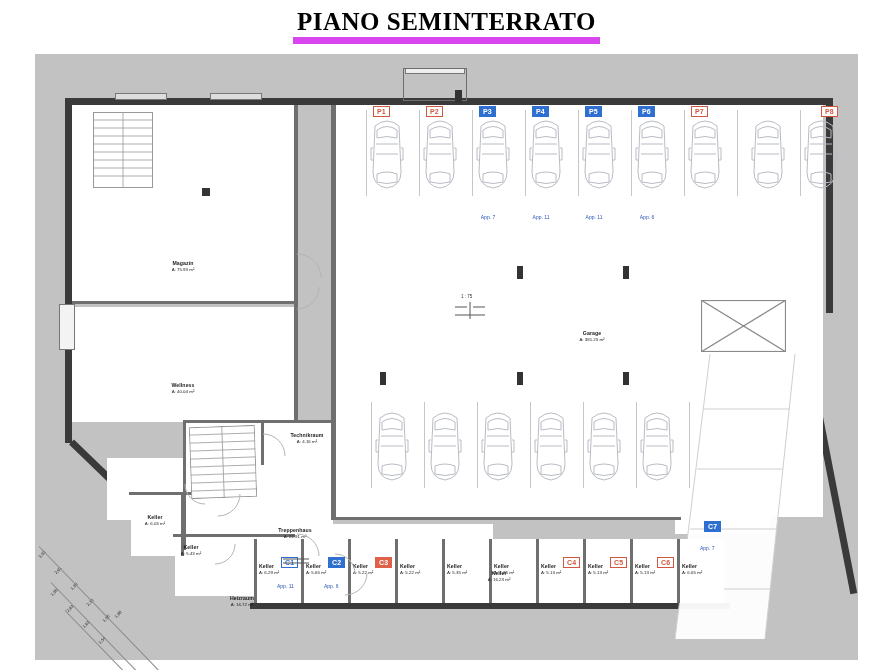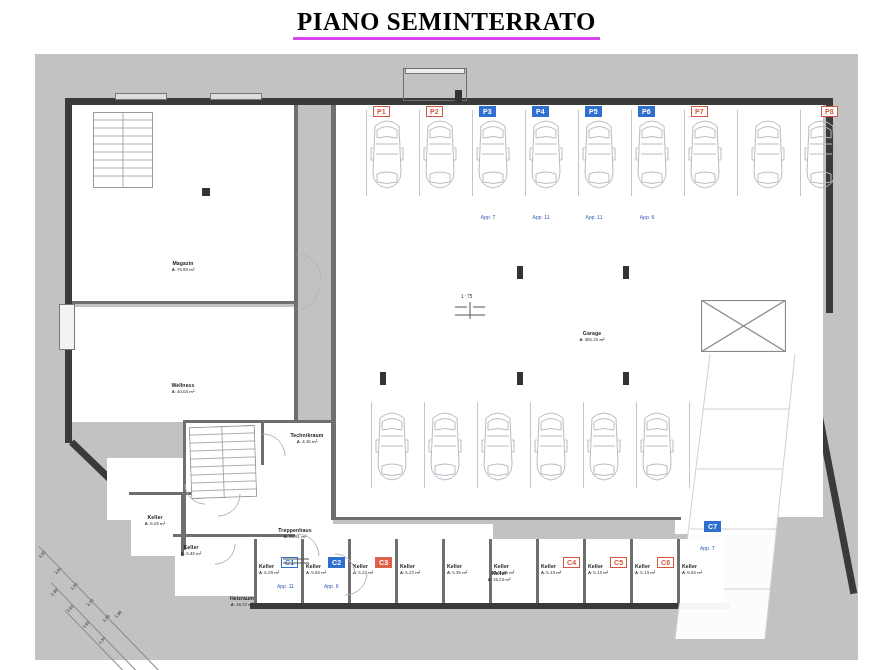--- a/index.html
+++ b/index.html
@@ -16,21 +16,21 @@
   
   .title{
     position:absolute;left:0;top:8px;width:893px;
     text-align:center;
     font-family:"Liberation Serif", serif;
     font-weight:bold;
     font-size:25px;
     letter-spacing:0.5px;
     color:#000;
   }
-  .title span{border-bottom:3px solid #d946ef;padding:0 4px 2px 4px;}
+  .title span{border-bottom:7px solid #d946ef;padding:0 4px 2px 4px;}
 
   
   .sheet{
     position:absolute;left:35px;top:54px;
     width:823px;height:606px;
     background:#c2c2c2;
   }
 
   
   .wall{position:absolute;background:#3a3a3a;}

